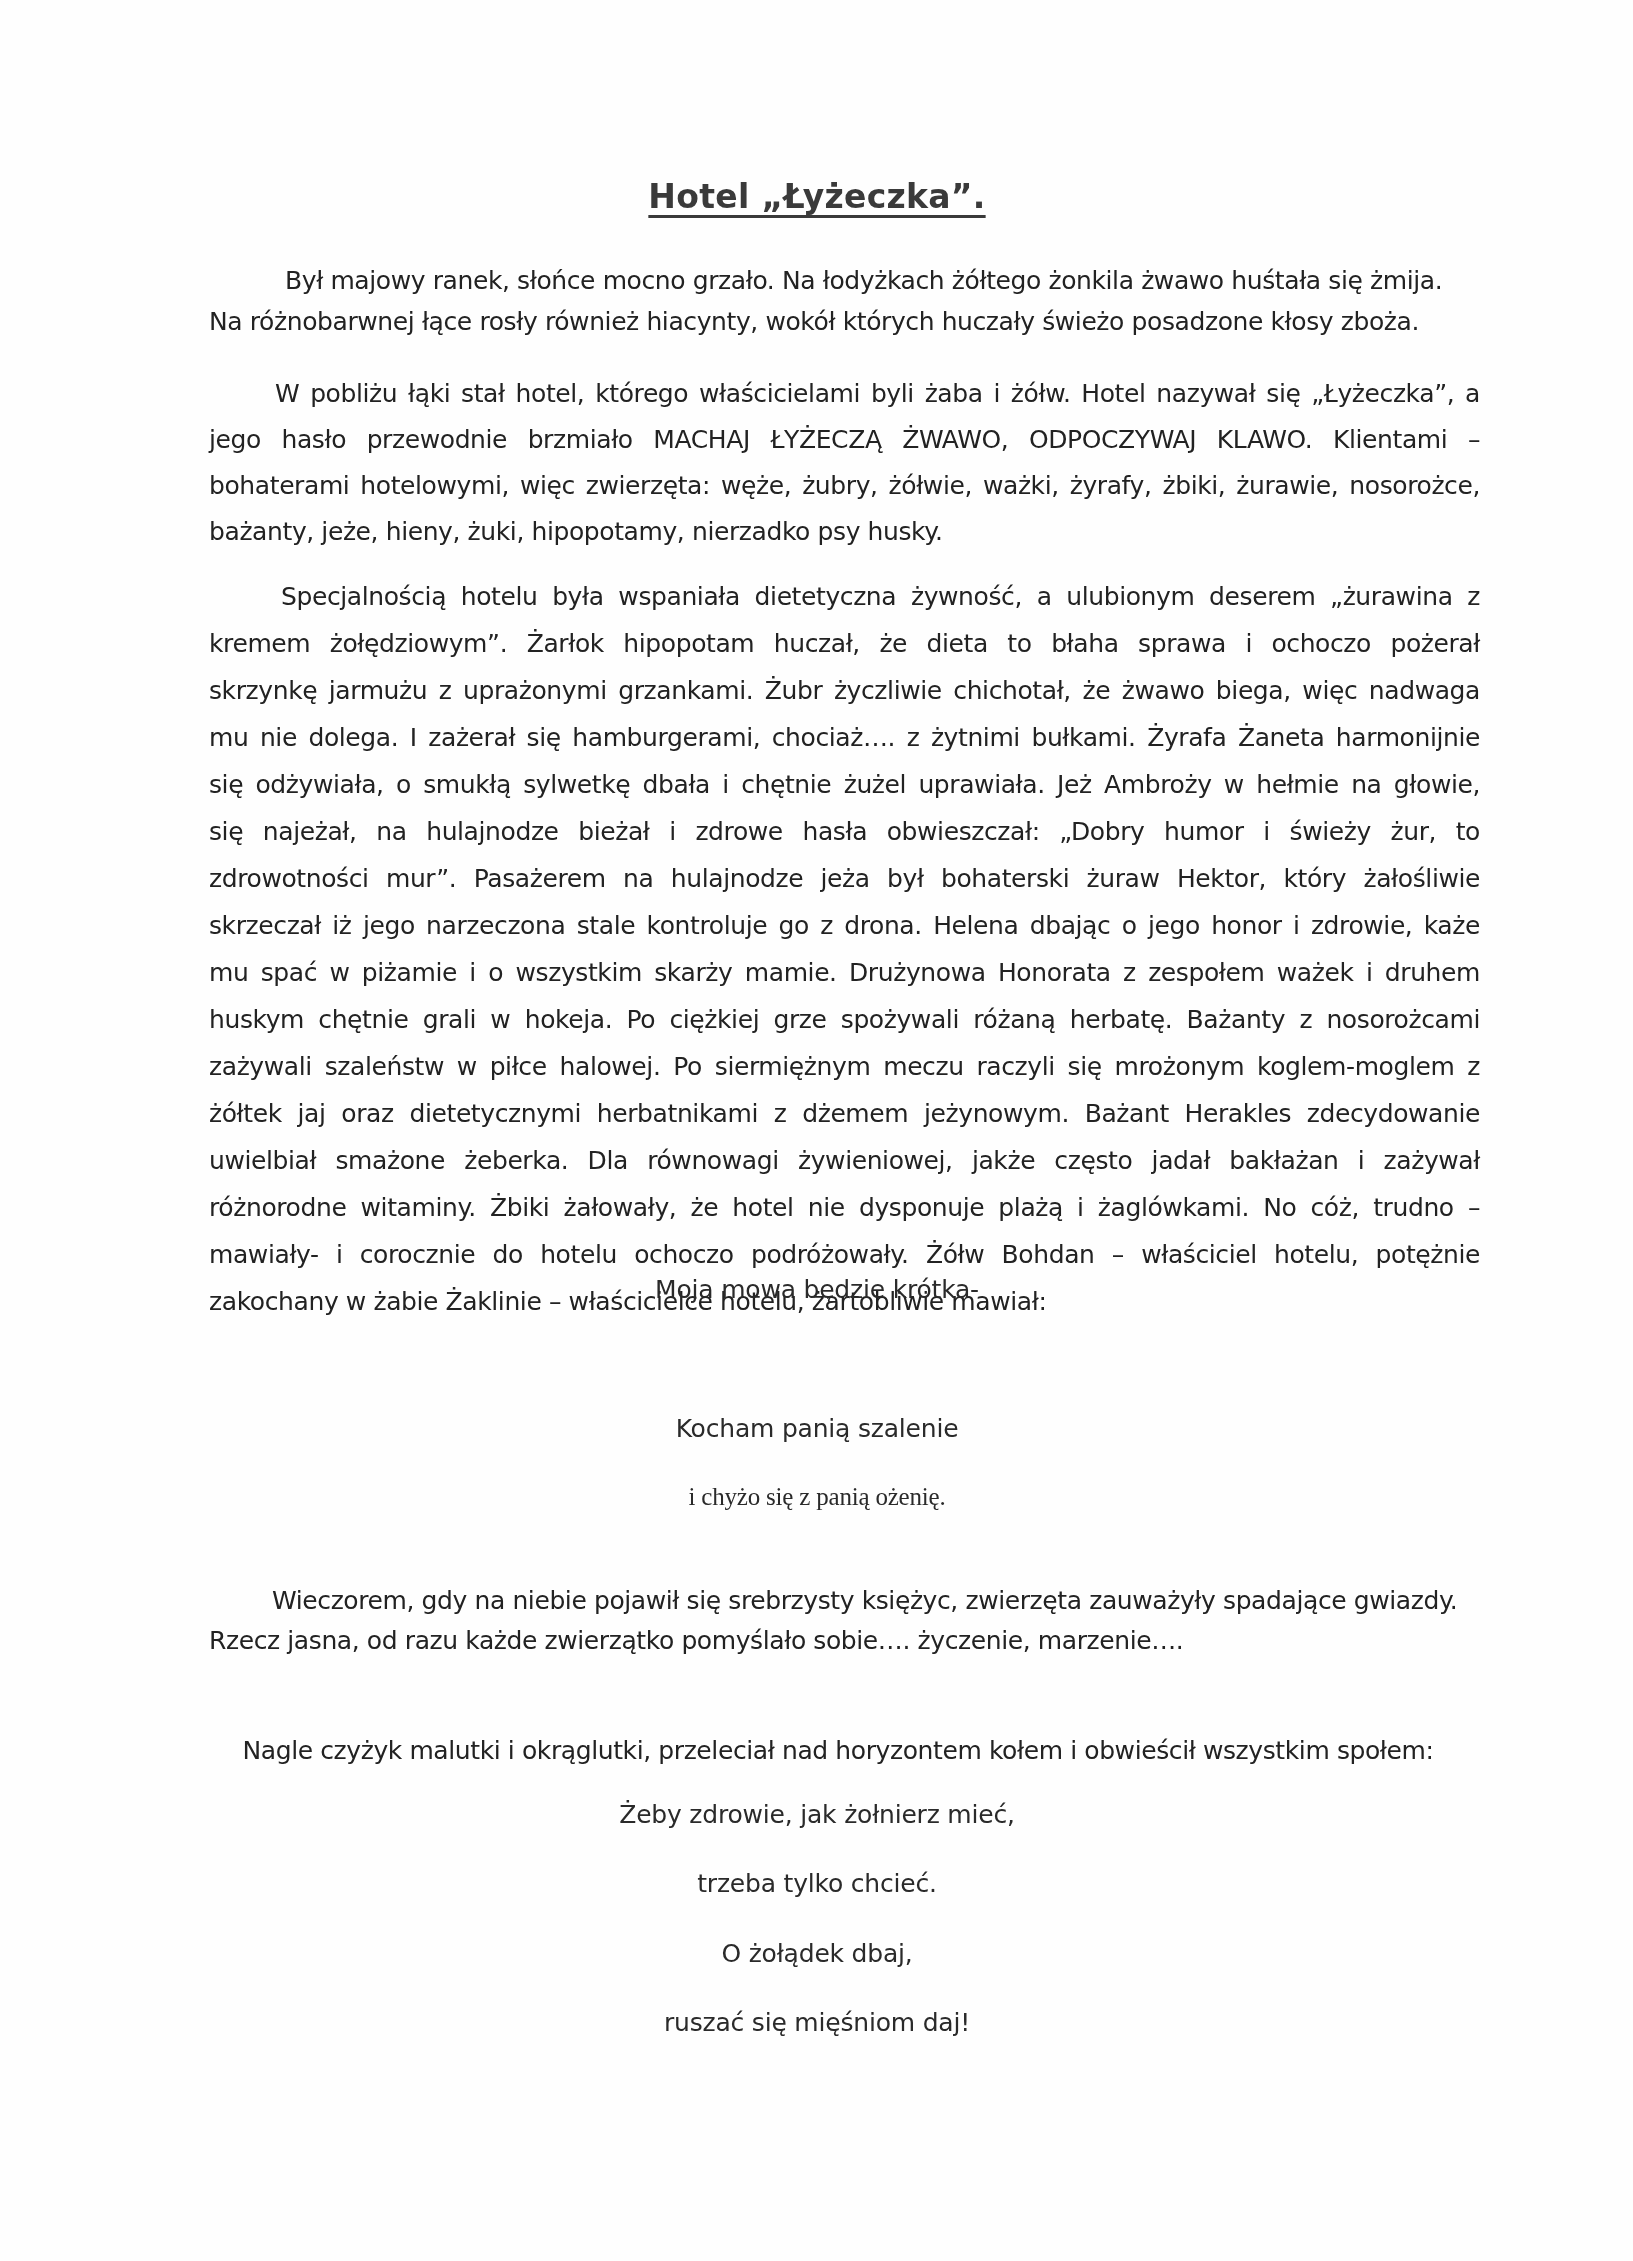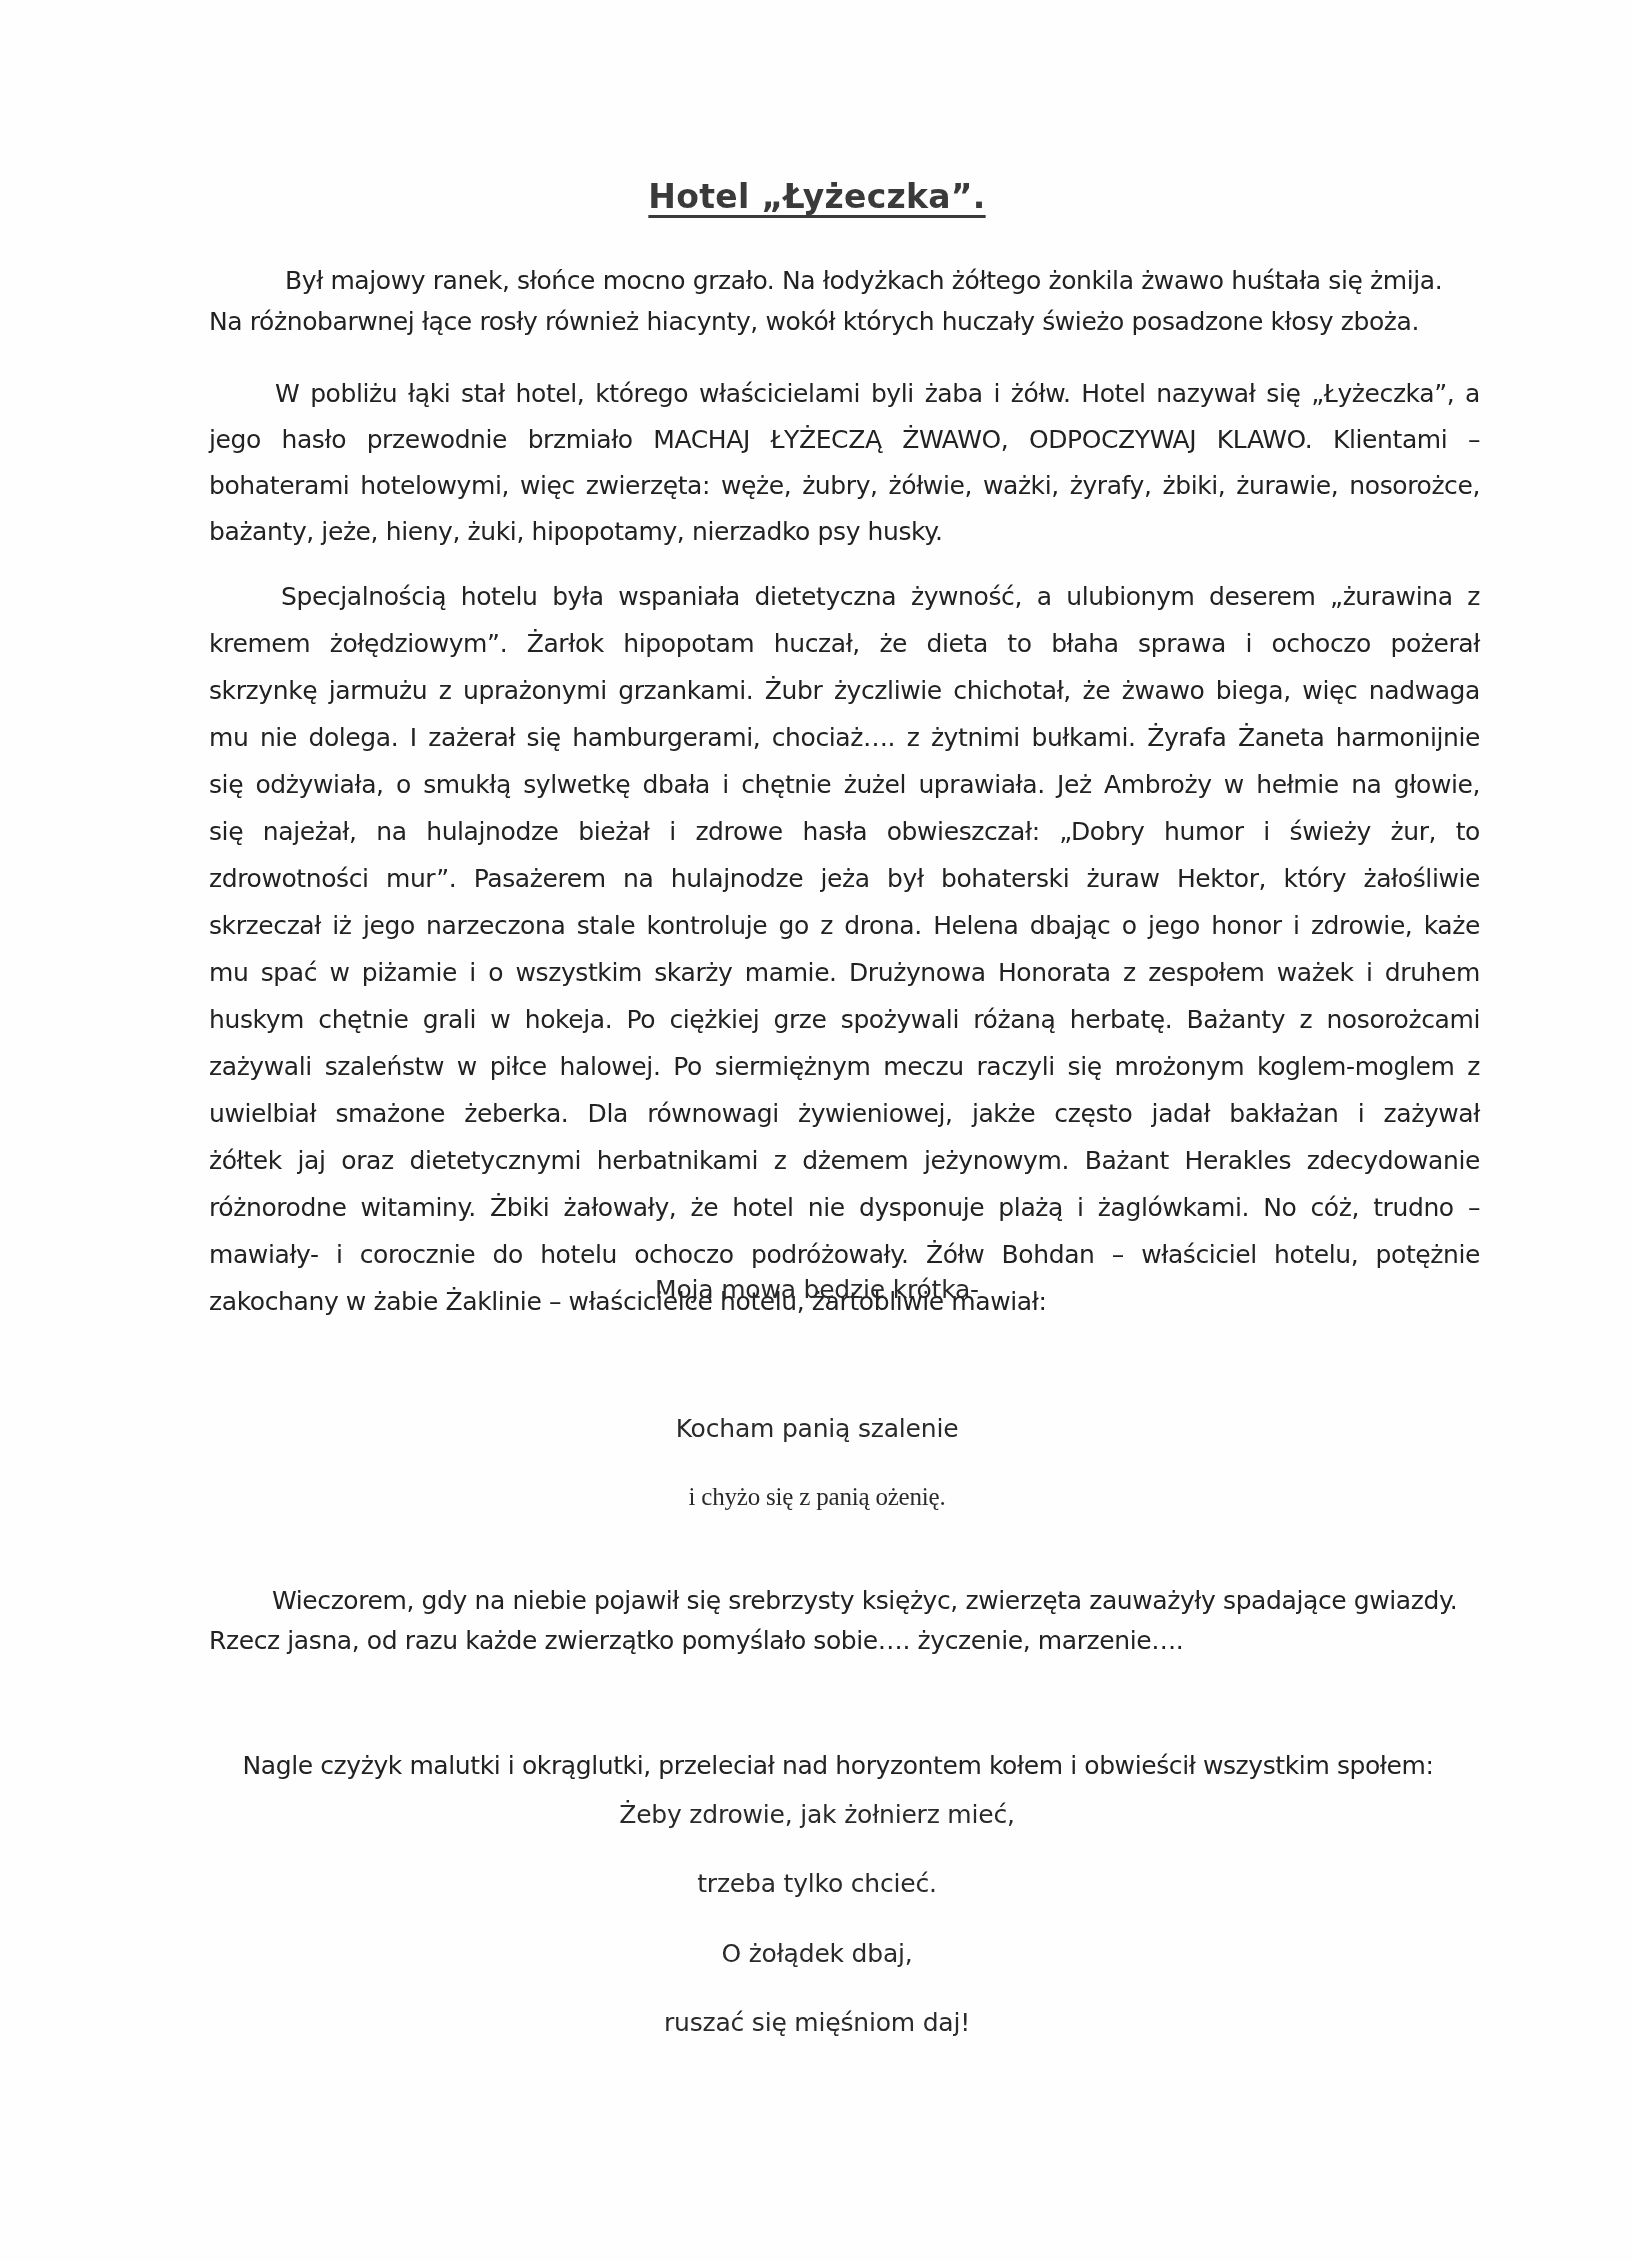--- a/index.html
+++ b/index.html
@@ -97,37 +97,37 @@
     <span class="line">kremem żołędziowym”. Żarłok hipopotam huczał, że dieta to błaha sprawa i ochoczo pożerał</span>
     <span class="line">skrzynkę jarmużu z uprażonymi grzankami. Żubr życzliwie chichotał, że żwawo biega, więc nadwaga</span>
     <span class="line">mu nie dolega. I zażerał się hamburgerami, chociaż…. z żytnimi bułkami. Żyrafa Żaneta harmonijnie</span>
     <span class="line">się odżywiała, o smukłą sylwetkę dbała i chętnie żużel uprawiała. Jeż  Ambroży w hełmie na głowie,</span>
     <span class="line">się najeżał, na hulajnodze bieżał i zdrowe hasła obwieszczał: „Dobry humor i świeży żur, to</span>
     <span class="line">zdrowotności mur”. Pasażerem na hulajnodze jeża był bohaterski żuraw Hektor, który żałośliwie</span>
     <span class="line">skrzeczał iż jego narzeczona stale kontroluje go z drona. Helena dbając o jego honor i zdrowie, każe</span>
     <span class="line">mu spać w piżamie i  o wszystkim skarży mamie. Drużynowa Honorata z zespołem ważek i druhem</span>
     <span class="line">huskym chętnie grali w hokeja. Po ciężkiej grze spożywali różaną herbatę.  Bażanty z nosorożcami</span>
     <span class="line">zażywali szaleństw w piłce halowej. Po siermiężnym meczu raczyli się mrożonym koglem-moglem z</span>
+    <span class="line">żółtek jaj oraz dietetycznymi herbatnikami z dżemem jeżynowym. Bażant Herakles zdecydowanie</span>
     <span class="line">uwielbiał smażone żeberka. Dla równowagi żywieniowej, jakże często  jadał bakłażan i zażywał</span>
-    <span class="line">żółtek jaj oraz dietetycznymi herbatnikami z dżemem jeżynowym. Bażant Herakles zdecydowanie</span>
     <span class="line">różnorodne witaminy. Żbiki żałowały, że hotel nie dysponuje plażą i żaglówkami. No cóż, trudno –</span>
     <span class="line">mawiały-  i corocznie do hotelu ochoczo podróżowały.  Żółw Bohdan – właściciel hotelu, potężnie</span>
     <span class="line last">zakochany w żabie Żaklinie – właścicielce hotelu, żartobliwie mawiał:</span>
   </div>
 
   <p class="verse" style="top: 1275px;">Moja mowa będzie krótka-</p>
   <p class="verse" style="top: 1414px;">Kocham panią szalenie</p>
   <p class="verse" style="top: 1483px; font-family: Liberation Serif, serif;">i chyżo się z panią ożenię.</p>
 
   <div class="para ragged" style="top: 1581px; line-height: 40px;">
     <span class="line last" style="padding-left: 63px; text-align-last: left;">Wieczorem, gdy na niebie pojawił się srebrzysty księżyc, zwierzęta zauważyły spadające gwiazdy.</span>
     <span class="line last" style="text-align-last: left;">Rzecz jasna, od razu każde zwierzątko pomyślało sobie…. życzenie, marzenie….</span>
   </div>
 
-  <p class="para ragged" style="top: 1731px; left: 209px; padding-left: 0; text-align: center; width: 1258px; line-height: 40px; letter-spacing: -0.4px; margin-top: 15px;">Nagle czyżyk malutki i okrąglutki, przeleciał nad horyzontem kołem i obwieścił wszystkim społem:</p>
+  <p class="para ragged" style="top: 1731px; left: 209px; padding-left: 0; text-align: center; width: 1258px; line-height: 40px; letter-spacing: -0.4px;">Nagle czyżyk malutki i okrąglutki, przeleciał nad horyzontem kołem i obwieścił wszystkim społem:</p>
 
   <p class="verse" style="top: 1800px;">Żeby zdrowie, jak żołnierz mieć,</p>
   <p class="verse" style="top: 1869px;">trzeba tylko chcieć.</p>
   <p class="verse" style="top: 1939px;">O żołądek dbaj,</p>
   <p class="verse" style="top: 2008px;">ruszać się mięśniom daj!</p>
 
 </div>
 
 
 </body></html>

